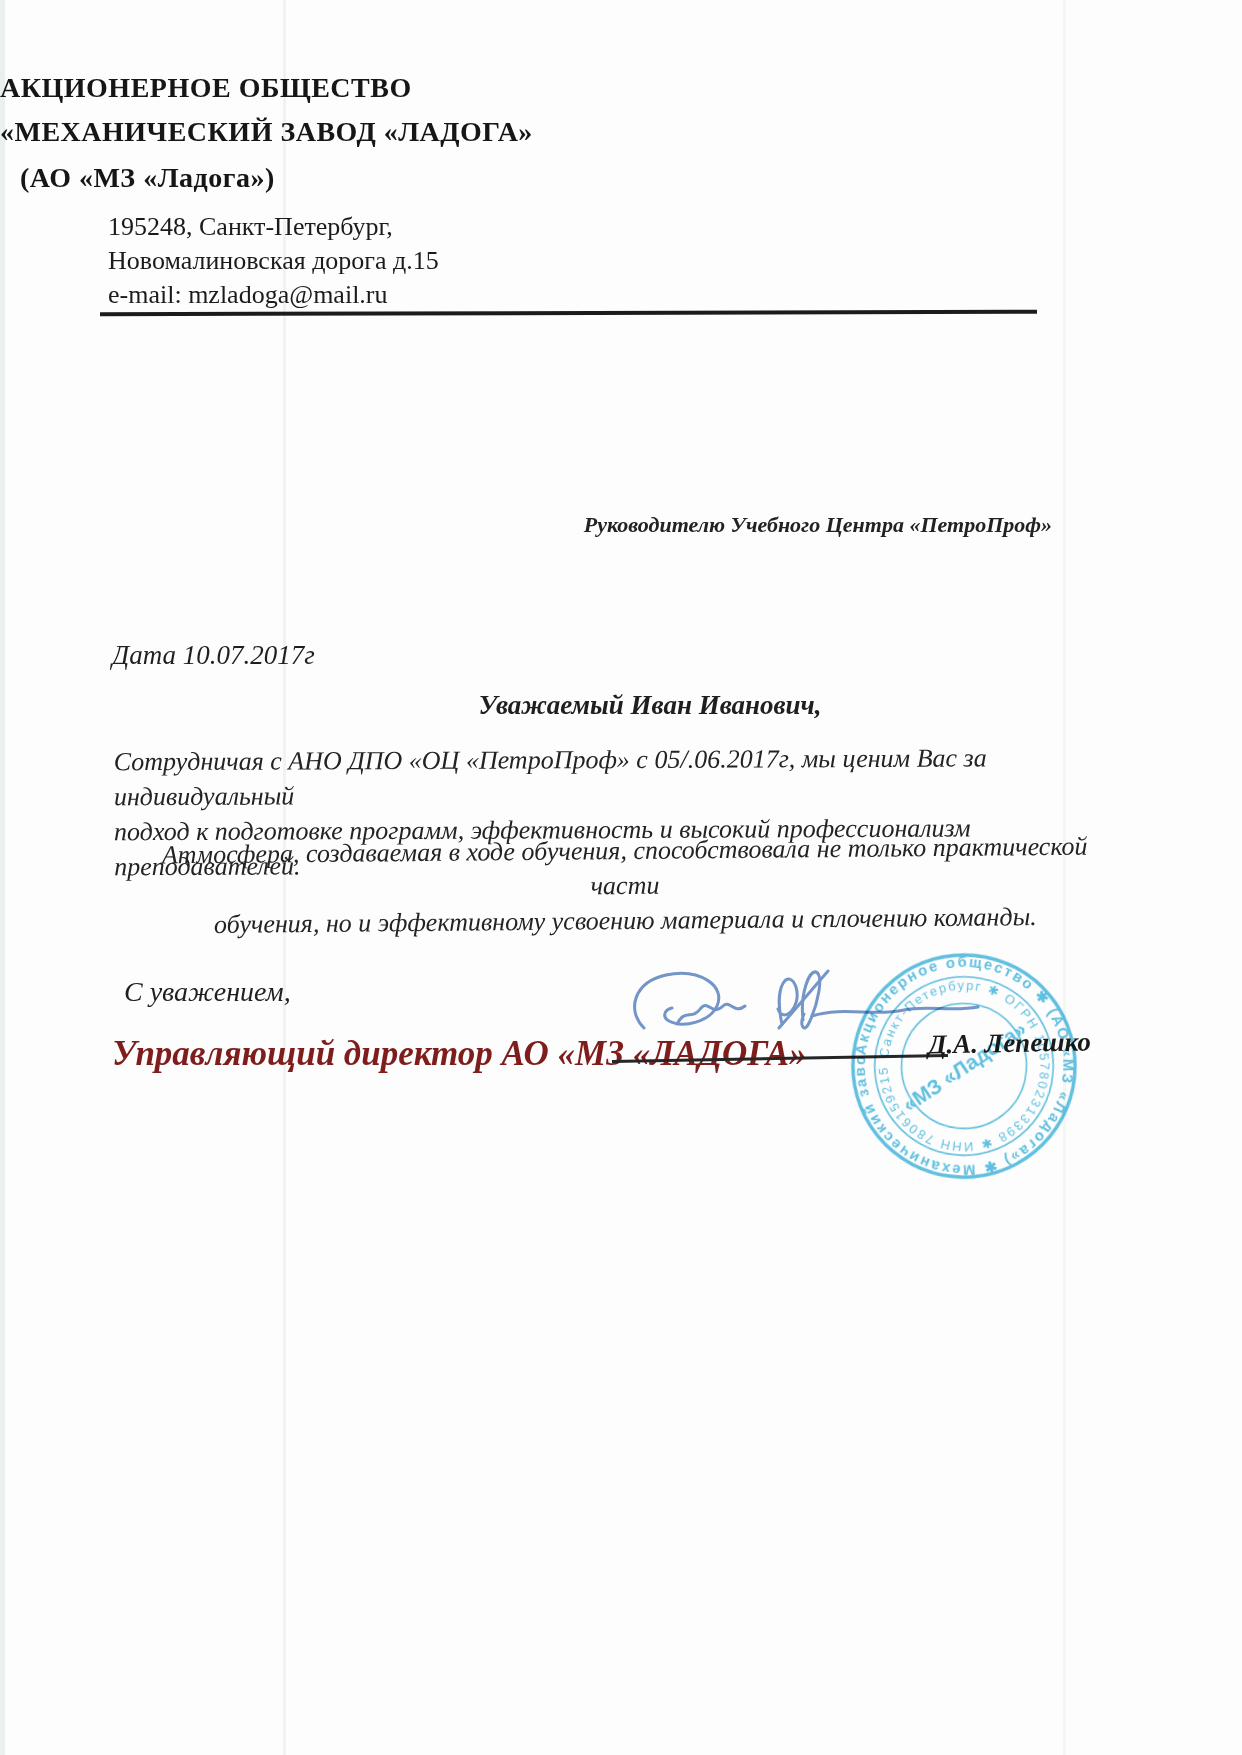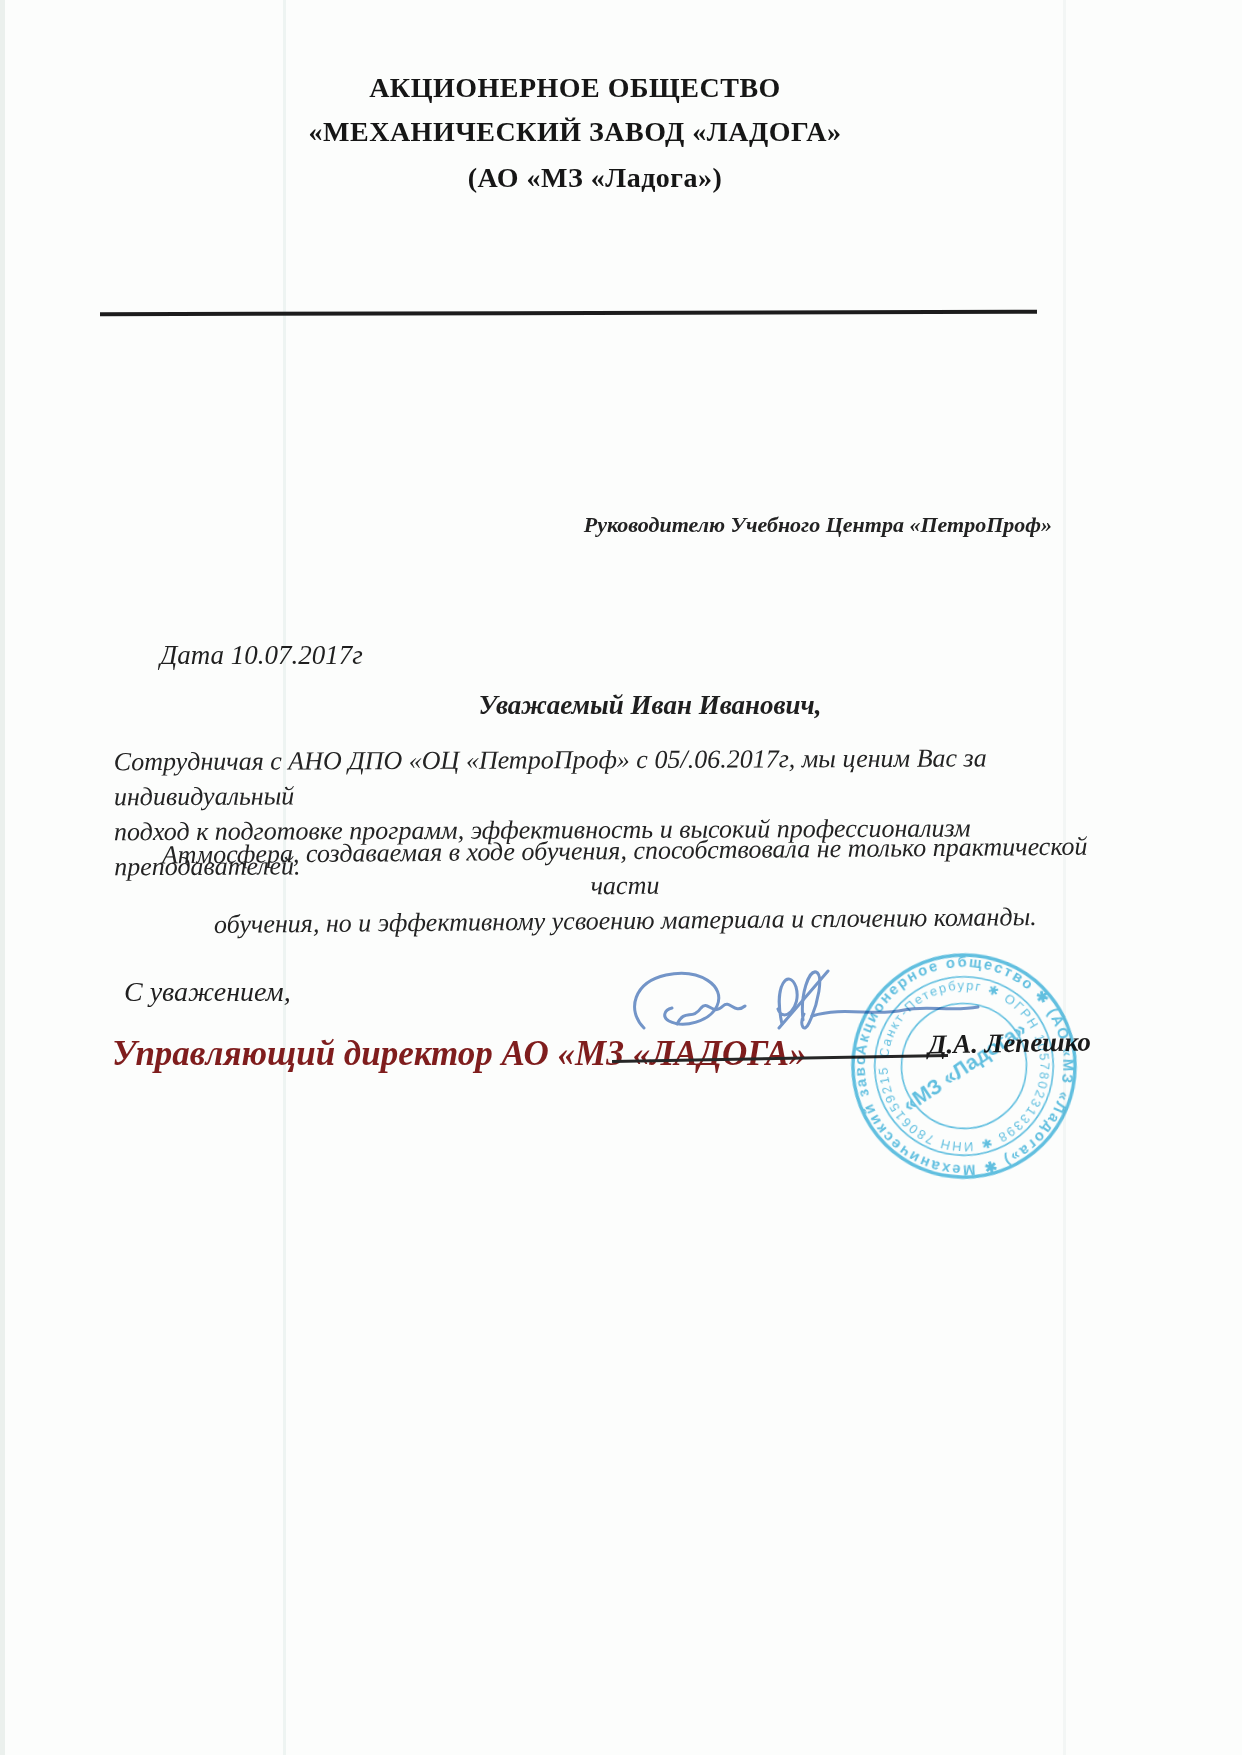--- a/index.html
+++ b/index.html
@@ -9,27 +9,27 @@
     background:#fcfdfc;
     overflow:hidden;
     font-family:"Liberation Serif", serif;
     color:#1f1f1f;
   }
   .abs{position:absolute;}
   
   .edge-strip{left:0;top:0;width:5px;height:1755px;background:#e6ece9;opacity:.8;}
   .fold{top:0;width:3px;height:1755px;background:#dde8e6;opacity:.45;}
   
-  .hdr{left:0;width:1150px;text-align:center;font-weight:bold;font-size:28px;letter-spacing:.5px;color:#161616;}
+  .hdr{left:0;width:1150px;font-weight:bold;font-size:28px;letter-spacing:.5px;color:#161616;}
   
   .sender{left:108px;top:210px;font-size:26px;line-height:34px;color:#1b1b1b;}
   .req{right:230px;top:203px;font-size:27px;line-height:37px;text-align:right;color:#1b1b1b;transform:rotate(-.25deg);}
   .rule{left:100px;top:311px;width:937px;height:4px;background:#1c1c1c;transform:rotate(-.15deg);}
   .recipient{right:190px;top:512px;font-size:22px;font-weight:bold;font-style:italic;color:#222;}
-  .dateline{left:112px;top:640px;font-size:27px;font-style:italic;margin-left:48px;}
+  .dateline{left:112px;top:640px;font-size:27px;font-style:italic;}
   .salut{left:0;width:1300px;top:690px;text-align:center;font-size:27px;font-weight:bold;font-style:italic;}
   .para{font-size:26px;font-style:italic;line-height:35px;color:#232323;}
   .p1{left:114px;top:742px;width:1030px;transform:rotate(-.25deg);}
   .p2{left:125px;top:833px;width:1000px;text-align:center;line-height:35px;transform:rotate(-.55deg);}
   .regards{left:124px;top:976px;font-size:28px;font-style:italic;}
   .position{left:112px;top:1034px;font-size:35px;font-weight:bold;font-style:italic;color:#7f1d1d;}
   .sigline{left:612px;top:1057px;width:336px;height:3px;background:#262626;transform:rotate(-1deg);}
   .signer{left:928px;top:1028px;font-size:27px;font-weight:bold;font-style:italic;transform:rotate(-1.1deg);color:#1a1a1a;}
   .sig-svg{left:622px;top:962px;mix-blend-mode:multiply;}
   .stamp-svg{left:845px;top:947px;mix-blend-mode:multiply;opacity:.82;filter:blur(.3px);transform:rotate(6deg);}
@@ -41,20 +41,25 @@
 <div id="page">
 
   <div class="abs edge-strip"></div>
   <div class="abs fold" style="left:283px;"></div>
   <div class="abs fold" style="left:1063px;opacity:.3;"></div>
 
   <div class="abs hdr" style="top:72px;">АКЦИОНЕРНОЕ ОБЩЕСТВО</div>
   <div class="abs hdr" style="top:116px;">«МЕХАНИЧЕСКИЙ ЗАВОД «ЛАДОГА»</div>
   <div class="abs hdr" style="top:162px;margin-left:20px;">(АО «МЗ «Ладога»)</div>
 
+  <div class="abs sender">
+    <div>195248, Санкт-Петербург,</div>
+    <div>Новомалиновская дорога д.15</div>
+    <div>e-mail: mzladoga@mail.ru</div>
+  </div>
 
 
   <div class="abs rule"></div>
 
   <div class="abs recipient">Руководителю Учебного Центра «ПетроПроф»</div>
   <div class="abs dateline">Дата 10.07.2017г</div>
   <div class="abs salut">Уважаемый Иван Иванович,</div>
 
   <div class="abs para p1">
     <div>Сотрудничая с АНО ДПО «ОЦ «ПетроПроф» с 05/.06.2017г, мы ценим Вас за индивидуальный</div>

